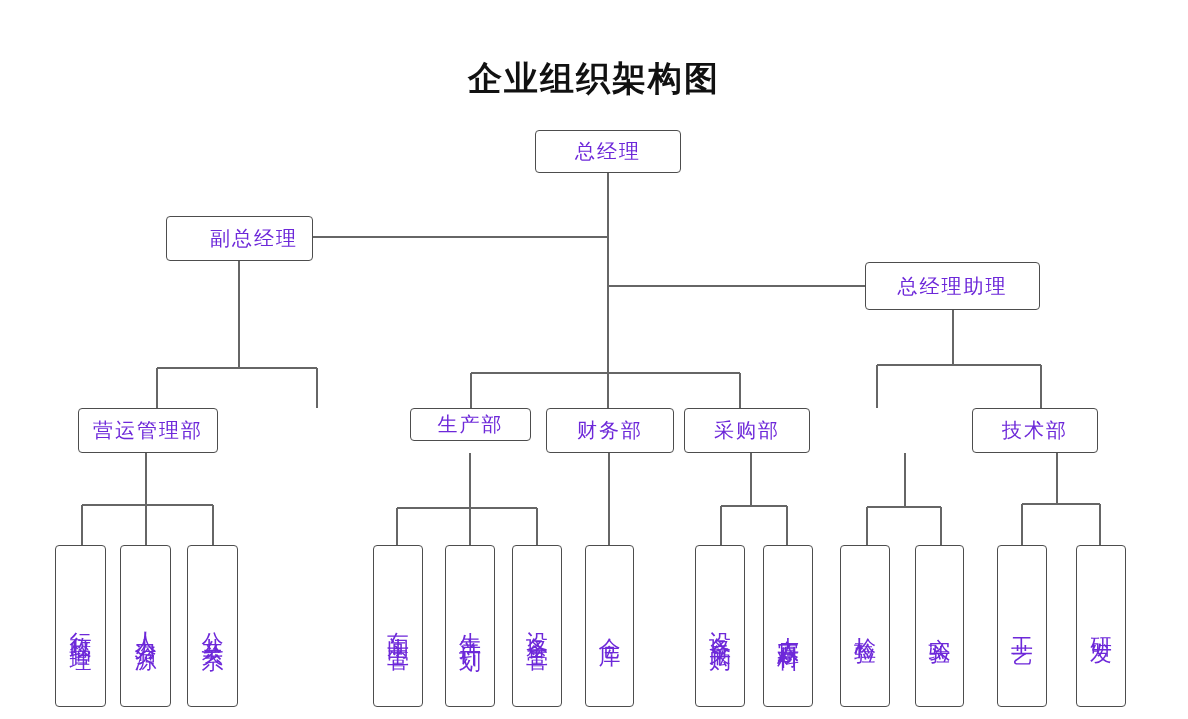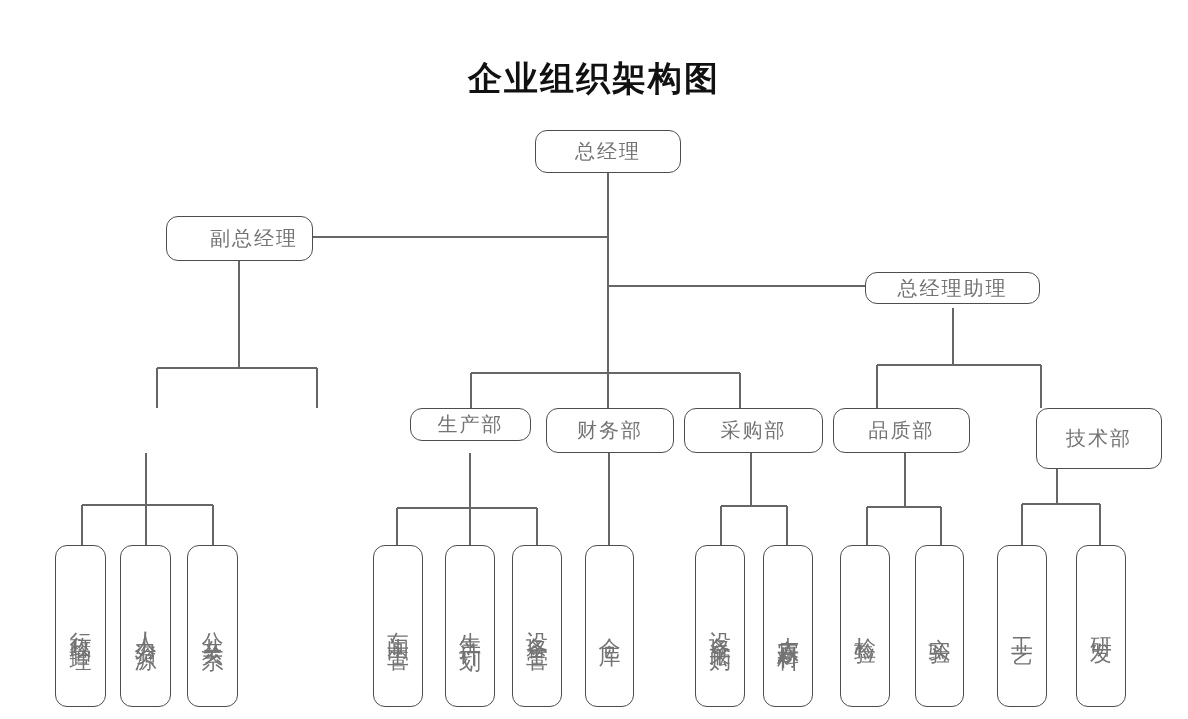--- a/index.html
+++ b/index.html
@@ -38,27 +38,27 @@
   }
   svg.connectors line {
     stroke: #666666;
     stroke-width: 2;
   }
   .node {
     position: absolute;
     box-sizing: border-box;
     background: #ffffff;
     border: 1.5px solid #4d4d4d;
-    border-radius: 12px;
+    border-radius: 4px;
     display: flex;
     align-items: center;
     justify-content: center;
     font-size: 20px;
     letter-spacing: 2px;
-    color: #737373;
+    color: #6d28d9;
     z-index: 1;
     white-space: nowrap;
   }
   .node.vert {
     writing-mode: vertical-lr;
     text-orientation: upright;
     font-size: 22px;
     letter-spacing: 6px;
     white-space: normal;
   }
@@ -120,27 +120,27 @@
 
     <line x1="1057" y1="413" x2="1057" y2="464"></line>
     <line x1="1022" y1="464" x2="1100" y2="464"></line>
     <line x1="1022" y1="464" x2="1022" y2="505"></line>
     <line x1="1100" y1="464" x2="1100" y2="505"></line>
   </svg>
 
   <div class="node" style="left:535px; top:90px; width:146px; height:43px;">总经理</div>
 
   <div class="node" style="left:166px; top:176px; width:147px; height:45px;padding-left:29px;">副总经理</div>
-  <div class="node" style="left:865px; top:232px; width:175px; height:32px;">总经理助理</div>
+  <div class="node" style="left:865px; top:222px; width:175px; height:48px;">总经理助理</div>
 
+  <div class="node" style="left:78px;  top:368px; width:140px; height:45px;">营运管理部</div>
   <div class="node" style="left:410px; top:368px; width:121px; height:33px;">生产部</div>
   <div class="node" style="left:546px; top:368px; width:128px; height:45px;">财务部</div>
-  <div class="node" style="left:684px; top:368px; width:139px; height:45px;">采购部</div>
-  <div class="node" style="left:833px; top:368px; width:137px; height:45px;">品质部</div>
-  <div class="node" style="left:1036px; top:368px; width:126px; height:61px;">技术部</div>
+  <div class="node" style="left:684px; top:368px; width:126px; height:45px;">采购部</div>
+  <div class="node" style="left:972px; top:368px; width:126px; height:45px;">技术部</div>
 
   <div class="node vert" style="left:55px;  top:505px; width:51px; height:162px;">行政管理</div>
   <div class="node vert" style="left:120px; top:505px; width:51px; height:162px;">人力资源</div>
   <div class="node vert" style="left:187px; top:505px; width:51px; height:162px;">公共关系</div>
 
   <div class="node vert" style="left:373px; top:505px; width:50px; height:162px;">车间主管</div>
   <div class="node vert" style="left:445px; top:505px; width:50px; height:162px;">生产计划</div>
   <div class="node vert" style="left:512px; top:505px; width:50px; height:162px;">设备主管</div>
 
   <div class="node vert" style="left:585px; top:505px; width:49px; height:162px;">仓库</div>

